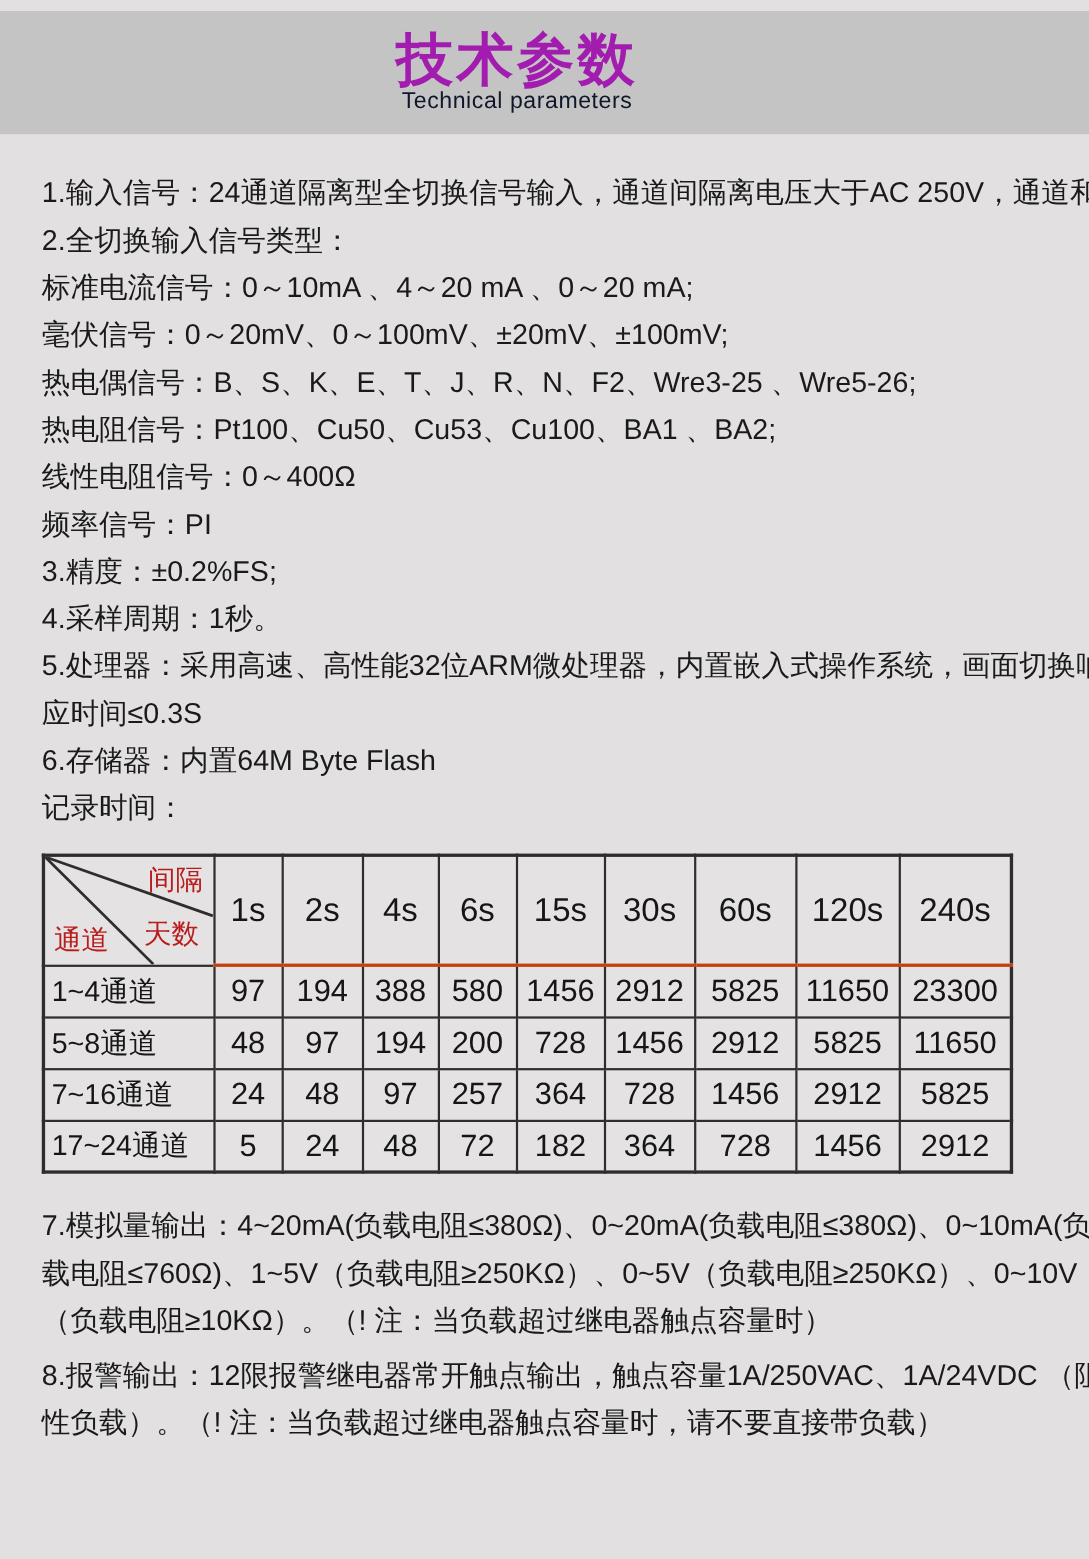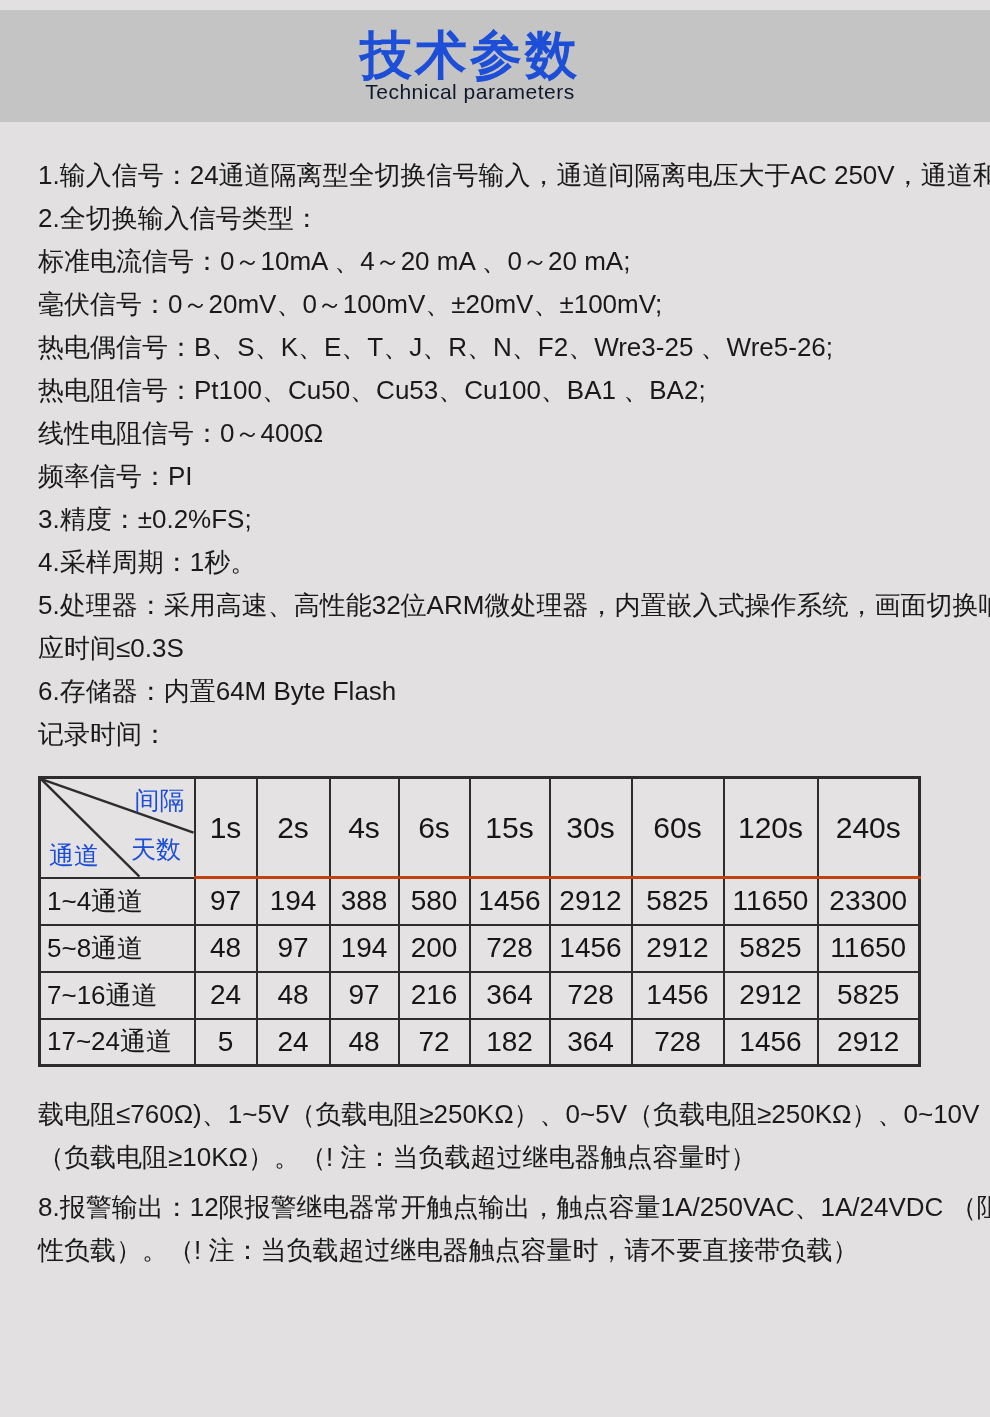--- a/index.html
+++ b/index.html
@@ -20,21 +20,21 @@
     justify-content: center;
   }
   .title-band .band-inner {
     transform: translateX(-25px);
     text-align: center;
   }
   .page-title {
     font-size: 52px;
     font-weight: 700;
     letter-spacing: 3px;
-    color: #1d4ed8;
+    color: #a21caf;
     line-height: 1.05;
   }
   .page-subtitle {
     font-size: 21px;
     font-weight: 400;
     color: #0f172a;
     margin-top: -2px;
     letter-spacing: 0.5px;
   }
   .content {
@@ -70,21 +70,21 @@
     text-align: left !important;
     padding-left: 6px;
     font-size: 26px !important;
     white-space: nowrap;
   }
   td.corner-cell {
     position: relative;
     padding: 0;
   }
   td.corner-cell svg { position: absolute; left: 0; top: 0; width: 100%; height: 100%; display: block; }
-  .corner-label { position: absolute; font-size: 25px; line-height: 1; color: #1d4ed8; }
+  .corner-label { position: absolute; font-size: 25px; line-height: 1; color: #b91c1c; }
   .corner-interval { top: 9px; right: 9px; }
   .corner-days { top: 58px; left: 90px; }
   .corner-channel { bottom: 9px; left: 8px; }
   .out-block-1 { margin-top: 26px; }
   .out-block-2 { margin-top: 7px; }
 </style>
 </head>
 <body>
 
 <div class="page">
@@ -171,21 +171,21 @@
           <td>1456</td>
           <td>2912</td>
           <td>5825</td>
           <td>11650</td>
         </tr>
         <tr class="data-row">
           <td class="row-label">7~16通道</td>
           <td>24</td>
           <td>48</td>
           <td>97</td>
-          <td>216</td>
+          <td>257</td>
           <td>364</td>
           <td>728</td>
           <td>1456</td>
           <td>2912</td>
           <td>5825</td>
         </tr>
         <tr class="data-row">
           <td class="row-label">17~24通道</td>
           <td>5</td>
           <td>24</td>
@@ -194,20 +194,21 @@
           <td>182</td>
           <td>364</td>
           <td>728</td>
           <td>1456</td>
           <td>2912</td>
         </tr>
       </tbody>
     </table>
 
     <section class="out-block-1">
+      <div class="line">7.模拟量输出：4~20mA(负载电阻≤380Ω)、0~20mA(负载电阻≤380Ω)、0~10mA(负</div>
       <div class="line">载电阻≤760Ω)、1~5V（负载电阻≥250KΩ）、0~5V（负载电阻≥250KΩ）、0~10V</div>
       <div class="line">（负载电阻≥10KΩ）。（! 注：当负载超过继电器触点容量时）</div>
     </section>
 
     <section class="out-block-2">
       <div class="line">8.报警输出：12限报警继电器常开触点输出，触点容量1A/250VAC、1A/24VDC （阻</div>
       <div class="line">性负载）。（! 注：当负载超过继电器触点容量时，请不要直接带负载）</div>
     </section>
 
   </main>

